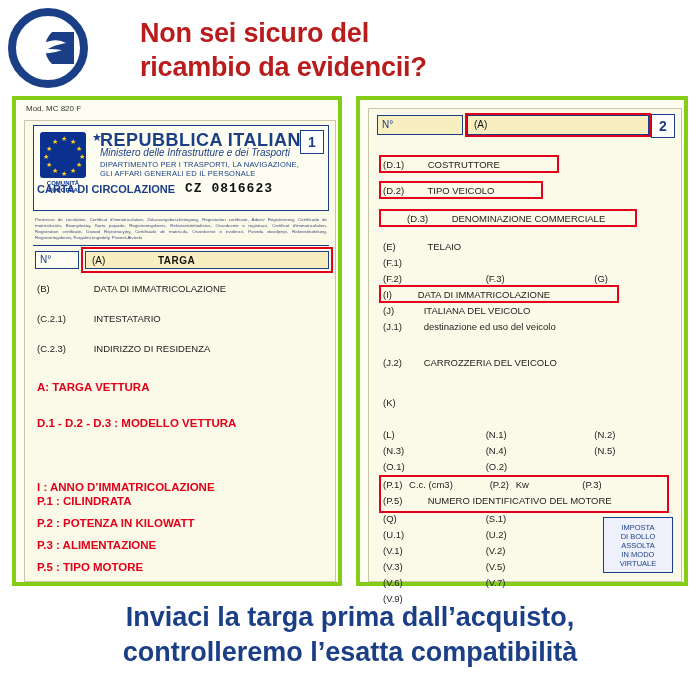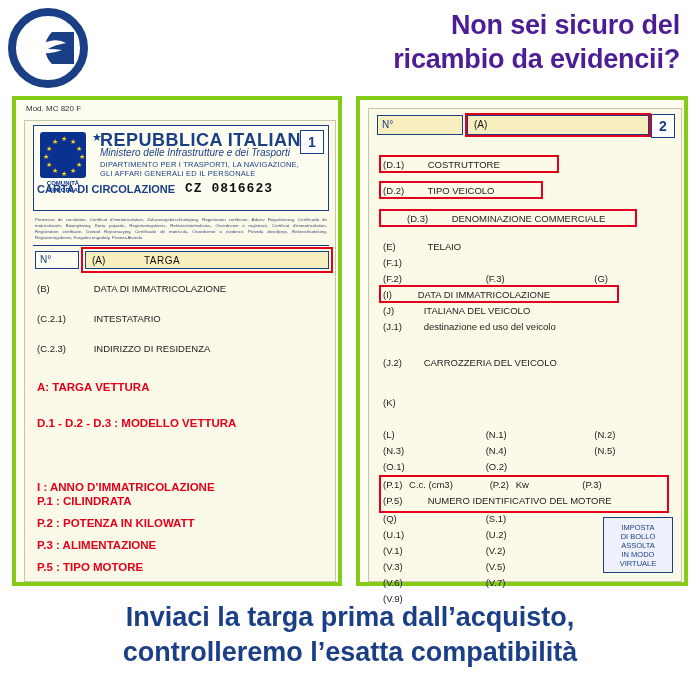--- a/index.html
+++ b/index.html
@@ -11,23 +11,23 @@
     overflow:hidden;
   }
   
   .header{
     position:absolute;left:0;top:0;width:700px;height:96px;
   }
   .logo{
     position:absolute;left:8px;top:8px;width:80px;height:80px;
   }
   .headline{
-    position:absolute;left:140px;top:8px;width:540px;
-    text-align:right;
-    color:#4c1d95;
+    position:absolute;left:140px;top:16px;width:540px;
+    text-align:left;
+    color:#b91c1c;
     font-weight:bold;
     font-size:27px;
     line-height:34px;
     letter-spacing:-0.2px;
   }
   
   .footer{
     position:absolute;left:0;top:600px;width:700px;
     text-align:center;
     color:#1b3f86;
@@ -109,21 +109,21 @@
     position:absolute;left:10px;top:130px;width:44px;height:18px;
     border:1px solid #1b3f86;box-sizing:border-box;
     font-size:10px;color:#1b3f86;padding:2px 0 0 4px;background:#fdfdf2;
   }
   .field-targa{
     position:absolute;left:60px;top:130px;width:244px;height:18px;
     border:1px solid #1b3f86;box-sizing:border-box;background:#f7efc0;
     font-size:10px;color:#111;
   }
   .field-targa .a-lab{position:absolute;left:6px;top:3px;font-size:10px;color:#111;}
-  .field-targa .a-val{position:absolute;left:58px;top:3px;font-size:10px;font-weight:normal;color:#111;letter-spacing:.5px;}
+  .field-targa .a-val{position:absolute;left:72px;top:3px;font-size:10px;font-weight:bold;color:#111;letter-spacing:.5px;}
 
   .redbox{
     position:absolute;border:2px solid #e2001a;box-sizing:border-box;
     pointer-events:none;
   }
 
   .lfield{
     position:absolute;font-size:9.5px;color:#222;
   }
   .lfield .code{display:inline-block;width:54px;}

